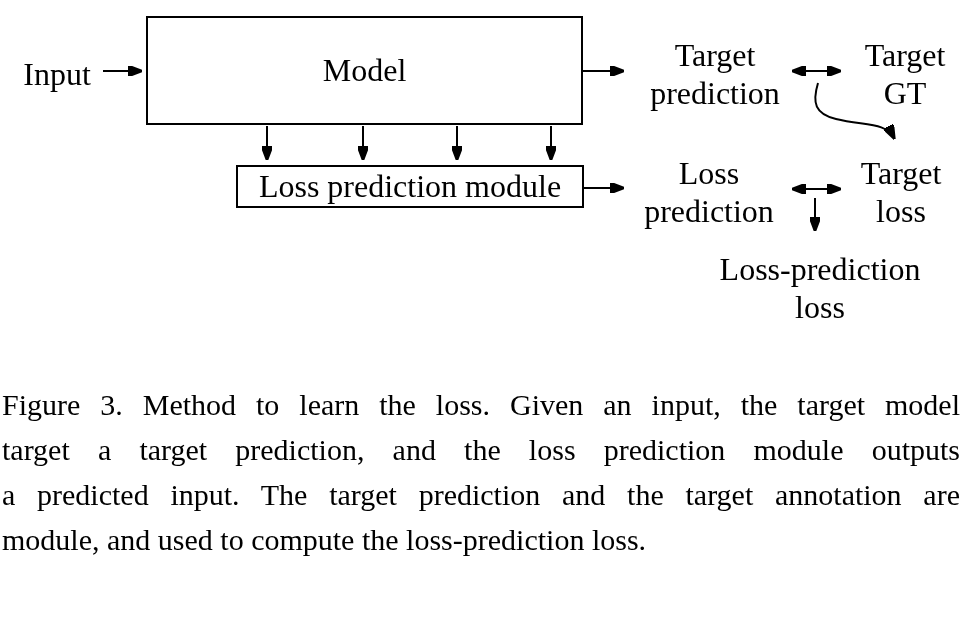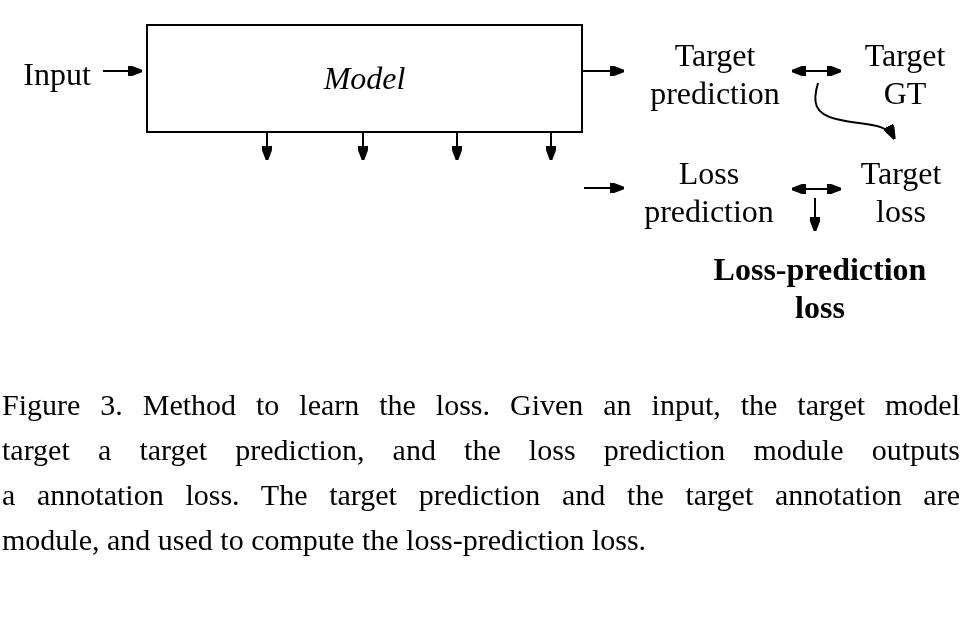--- a/index.html
+++ b/index.html
@@ -14,35 +14,35 @@
   .fig{position:absolute;left:0;top:0;width:962px;height:544px;}
   .svg-layer{position:absolute;left:0;top:0;width:962px;height:642px;}
   .box{
     position:absolute;
     border:2px solid #000;
     background:#fff;
     display:flex;align-items:center;justify-content:center;
     font-size:32px;
     box-sizing:border-box;
   }
-  .model-box{left:146px;top:24px;width:437px;height:109px;font-style:italic;}
+  .model-box{left:146px;top:16px;width:437px;height:109px;}
   .lpm-box{left:236px;top:165px;width:348px;height:43px;}
   .lbl{
     position:absolute;
     font-size:32px;
     line-height:38px;
     text-align:center;
     white-space:nowrap;
   }
   .input-lbl{left:12px;top:55px;width:90px;}
   .tp-lbl{left:633px;top:36px;width:164px;}
   .tgt-lbl{left:823px;top:36px;width:164px;}
   .lp-lbl{left:627px;top:154px;width:164px;}
   .tl-lbl{left:819px;top:154px;width:164px;}
-  .lpl-lbl{left:710px;top:250px;width:220px;font-weight:bold;}
+  .lpl-lbl{left:710px;top:250px;width:220px;}
   .caption{
     position:absolute;left:2px;top:382px;width:958px;
     font-size:30px;
     color:#000;
   }
   .cap-line{
     height:45px;line-height:45px;
     text-align:justify;
     text-align-last:justify;
     white-space:nowrap;
@@ -74,20 +74,23 @@
     <line x1="793" y1="189" x2="840" y2="189" marker-start="url(#ah)" marker-end="url(#ah)"></line>
     <line x1="815" y1="198" x2="815" y2="230" marker-end="url(#ah)"></line>
   </svg>
 
   <div class="lbl input-lbl">Input</div>
 
   <div class="box model-box">
     <span>Model</span>
   </div>
 
+  <div class="box lpm-box">
+    <span>Loss prediction module</span>
+  </div>
 
   <div class="lbl tp-lbl">
     <div>Target</div>
     <div>prediction</div>
   </div>
 
   <div class="lbl tgt-lbl">
     <div>Target</div>
     <div>GT</div>
   </div>
@@ -103,17 +106,17 @@
   </div>
 
   <div class="lbl lpl-lbl">
     <div>Loss-prediction</div>
     <div>loss</div>
   </div>
 
   <div class="caption">
     <div class="cap-line">Figure 3. Method to learn the loss. Given an input, the target model</div>
     <div class="cap-line">target a target prediction, and the loss prediction module outputs</div>
-    <div class="cap-line">a annotation loss. The target prediction and the target annotation are</div>
+    <div class="cap-line">a predicted input. The target prediction and the target annotation are</div>
     <div class="cap-line last">module, and used to compute the loss-prediction loss.</div>
   </div>
 
 </div>
 
 </body></html>

